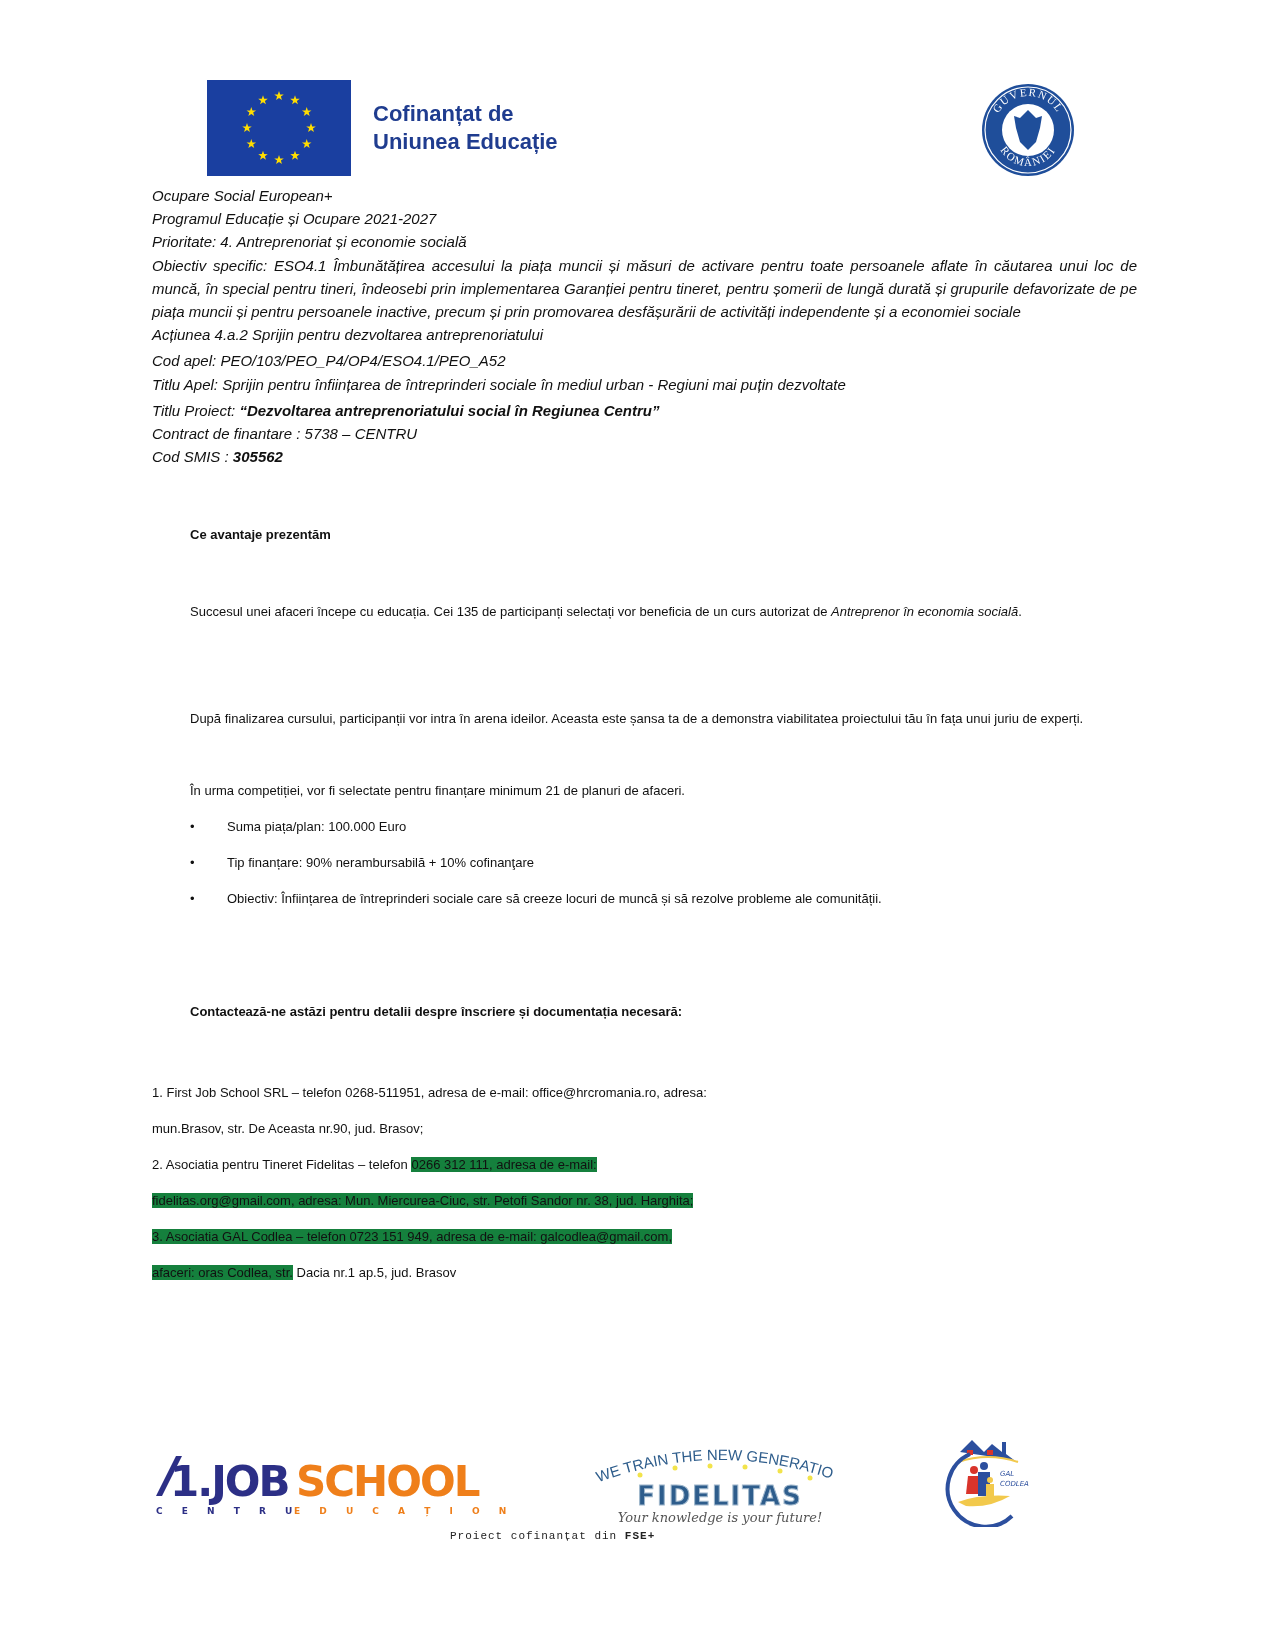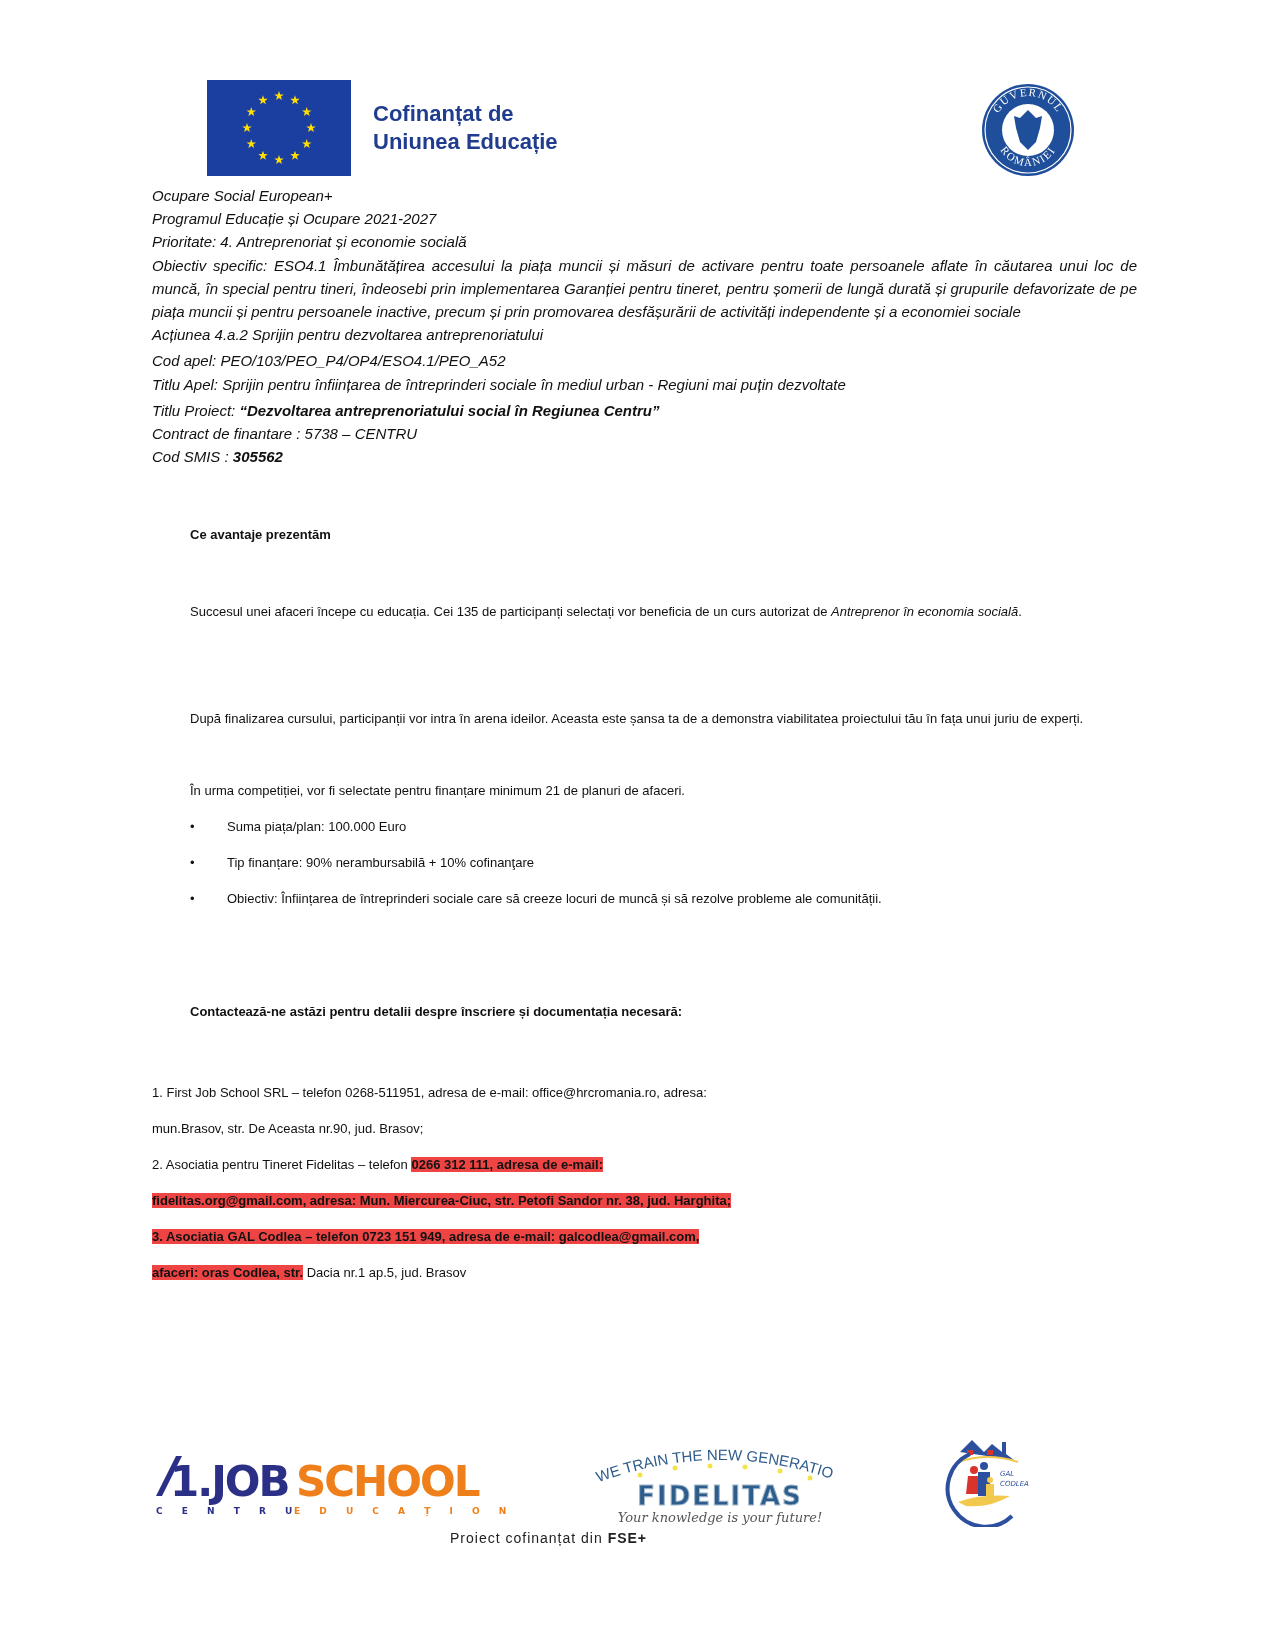--- a/index.html
+++ b/index.html
@@ -25,27 +25,27 @@
   .para { position: absolute; left: 152px; width: 981px; line-height: 36px; text-align: justify; }
   .para .indent { display: inline-block; width: 38px; }
   #para1 { top: 594px; }
   #para2 { top: 701px; }
   #para3 { top: 773px; }
   #bullets { position: absolute; left: 152px; top: 809px; width: 981px; margin: 0; padding: 0; list-style: none; }
   #bullets li { position: relative; padding-left: 75px; line-height: 36px; text-align: justify; }
   #bullets li .dot { position: absolute; left: 38px; top: 0; }
   #heading-contact { left: 190px; top: 1004px; font-weight: bold; }
   #contacts { position: absolute; left: 152px; top: 1075px; width: 981px; line-height: 36px; }
-  .hl { background: #ef4444; font-weight: bold; }
+  .hl { background: #15803d; }
 
   
   #logo-jobschool { left: 154px; top: 1448px; width: 360px; height: 70px; }
   #logo-fidelitas { left: 585px; top: 1440px; width: 270px; height: 90px; }
   #logo-gal { left: 940px; top: 1432px; width: 95px; height: 95px; font-style: italic; }
-  #footer-text { left: 450px; top: 1530px; font-family: Liberation Sans, sans-serif; font-size: 14px; letter-spacing: 1px; color: #222; text-align: center; }
+  #footer-text { left: 450px; top: 1530px; font-family: Liberation Mono, monospace; font-size: 11px; letter-spacing: 1px; color: #222; text-align: center; }
   #footer-text b { font-weight: bold; }
 </style>
 </head>
 <body>
 
 <div id="eu-flag" class="abs">
   <svg viewBox="0 0 144 96">
     <g id="stars" fill="#ffdd00">
         <polygon points="72.00,11.00 73.18,14.38 76.76,14.45 73.90,16.62 74.94,20.05 72.00,18.00 69.06,20.05 70.10,16.62 67.24,14.45 70.82,14.38"></polygon>
         <polygon points="88.00,15.29 89.18,18.67 92.76,18.74 89.90,20.91 90.94,24.33 88.00,22.29 85.06,24.33 86.10,20.91 83.24,18.74 86.82,18.67"></polygon>

